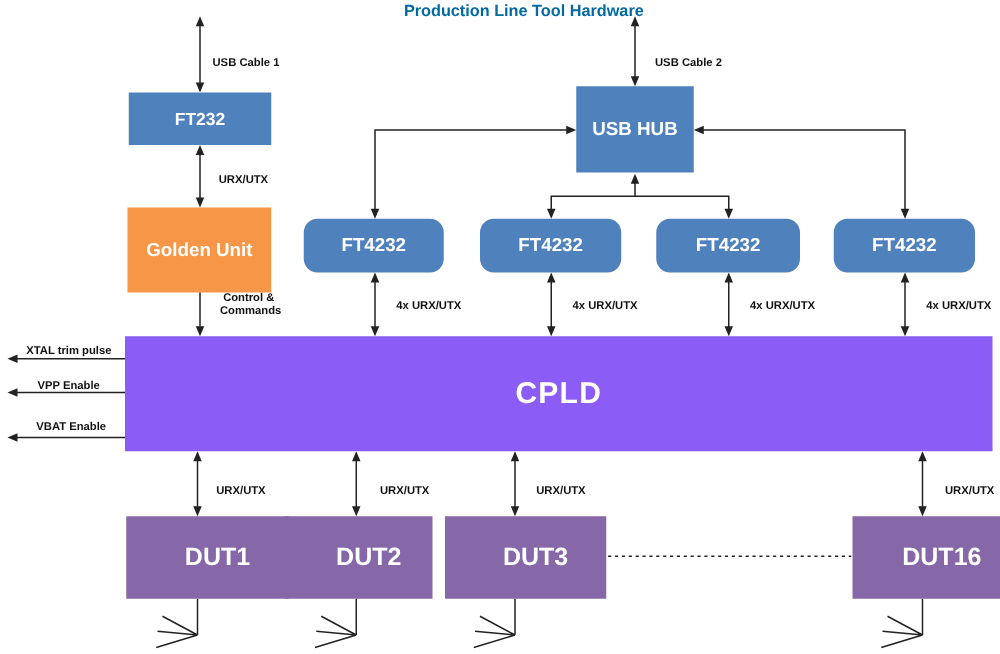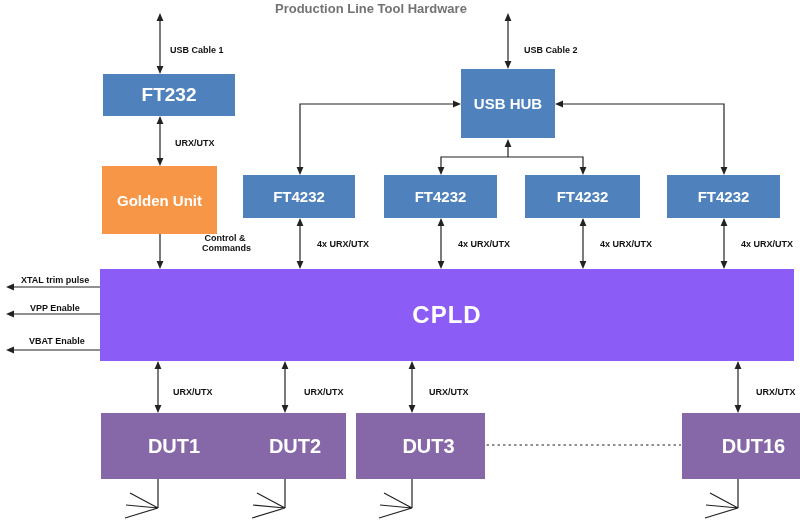--- a/index.html
+++ b/index.html
@@ -2,35 +2,35 @@
 <html><head>
 <meta charset="utf-8">
 <style>
   html,body{margin:0;padding:0;background:#fff;}
   .stage{
     position:relative;width:800px;height:523px;background:#ffffff;overflow:hidden;
     font-family:"Liberation Sans","DejaVu Sans",sans-serif;
   }
   .wires{position:absolute;left:0;top:0;width:800px;height:523px;}
   .title{
-    position:absolute;left:275px;top:1px;width:240px;text-align:left;
-    font-size:13px;font-weight:bold;color:#737373;
+    position:absolute;left:275px;top:1px;width:240px;text-align:right;
+    font-size:13px;font-weight:bold;color:#0369a1;
   }
   .block{
     position:absolute;display:flex;align-items:center;justify-content:center;
     color:#ffffff;font-weight:bold;text-align:center;
   }
   .blue{background:#4f81bd;}
   .orange{background:#f79646;}
   .red{background:#8b5cf6;}
   .purple{background:#8667a8;padding-left:16px;}
-  .ft232{left:103px;top:74px;width:132px;height:42px;font-size:19px;}
+  .ft232{left:103px;top:74px;width:114px;height:42px;font-size:14px;}
   .golden{left:102px;top:166px;width:115px;height:68px;font-size:15px;}
   .hub{left:461px;top:69px;width:94px;height:69px;font-size:15px;}
-  .ft4232{top:175px;height:43px;font-size:15px;}
+  .ft4232{top:175px;height:43px;font-size:15px;border-radius:11px;}
   .f1{left:243px;width:112px;}
   .f2{left:384px;width:113px;}
   .f3{left:525px;width:115px;}
   .f4{left:667px;width:113px;}
   .cpld{left:100px;top:269px;width:694px;height:92px;font-size:24px;letter-spacing:1px;}
   .dut{top:413px;height:66px;font-size:20px;}
   .d1{left:101px;width:114px;}
   .d2{left:228px;width:102px;}
   .d3{left:356px;width:113px;}
   .d16{left:682px;width:111px;}
@@ -153,21 +153,21 @@
   <div class="block red cpld">CPLD</div>
   <div class="block purple dut d1">DUT1</div>
   <div class="block purple dut d2">DUT2</div>
   <div class="block purple dut d3">DUT3</div>
   <div class="block purple dut d16">DUT16</div>
 
   <div class="lbl" style="left:170px;top:45px;">USB Cable 1</div>
   <div class="lbl" style="left:524px;top:45px;">USB Cable 2</div>
   <div class="lbl" style="left:175px;top:138px;">URX/UTX</div>
 
-  <div class="lbl two" style="left:176px;top:233px;margin-left:26px;">
+  <div class="lbl two" style="left:176px;top:233px;">
     <div>Control &amp;</div>
     <div>Commands</div>
   </div>
 
   <div class="lbl" style="left:317px;top:239px;">4x URX/UTX</div>
   <div class="lbl" style="left:458px;top:239px;">4x URX/UTX</div>
   <div class="lbl" style="left:600px;top:239px;">4x URX/UTX</div>
   <div class="lbl" style="left:741px;top:239px;">4x URX/UTX</div>
 
   <div class="lbl" style="left:21px;top:275px;">XTAL trim pulse</div>

